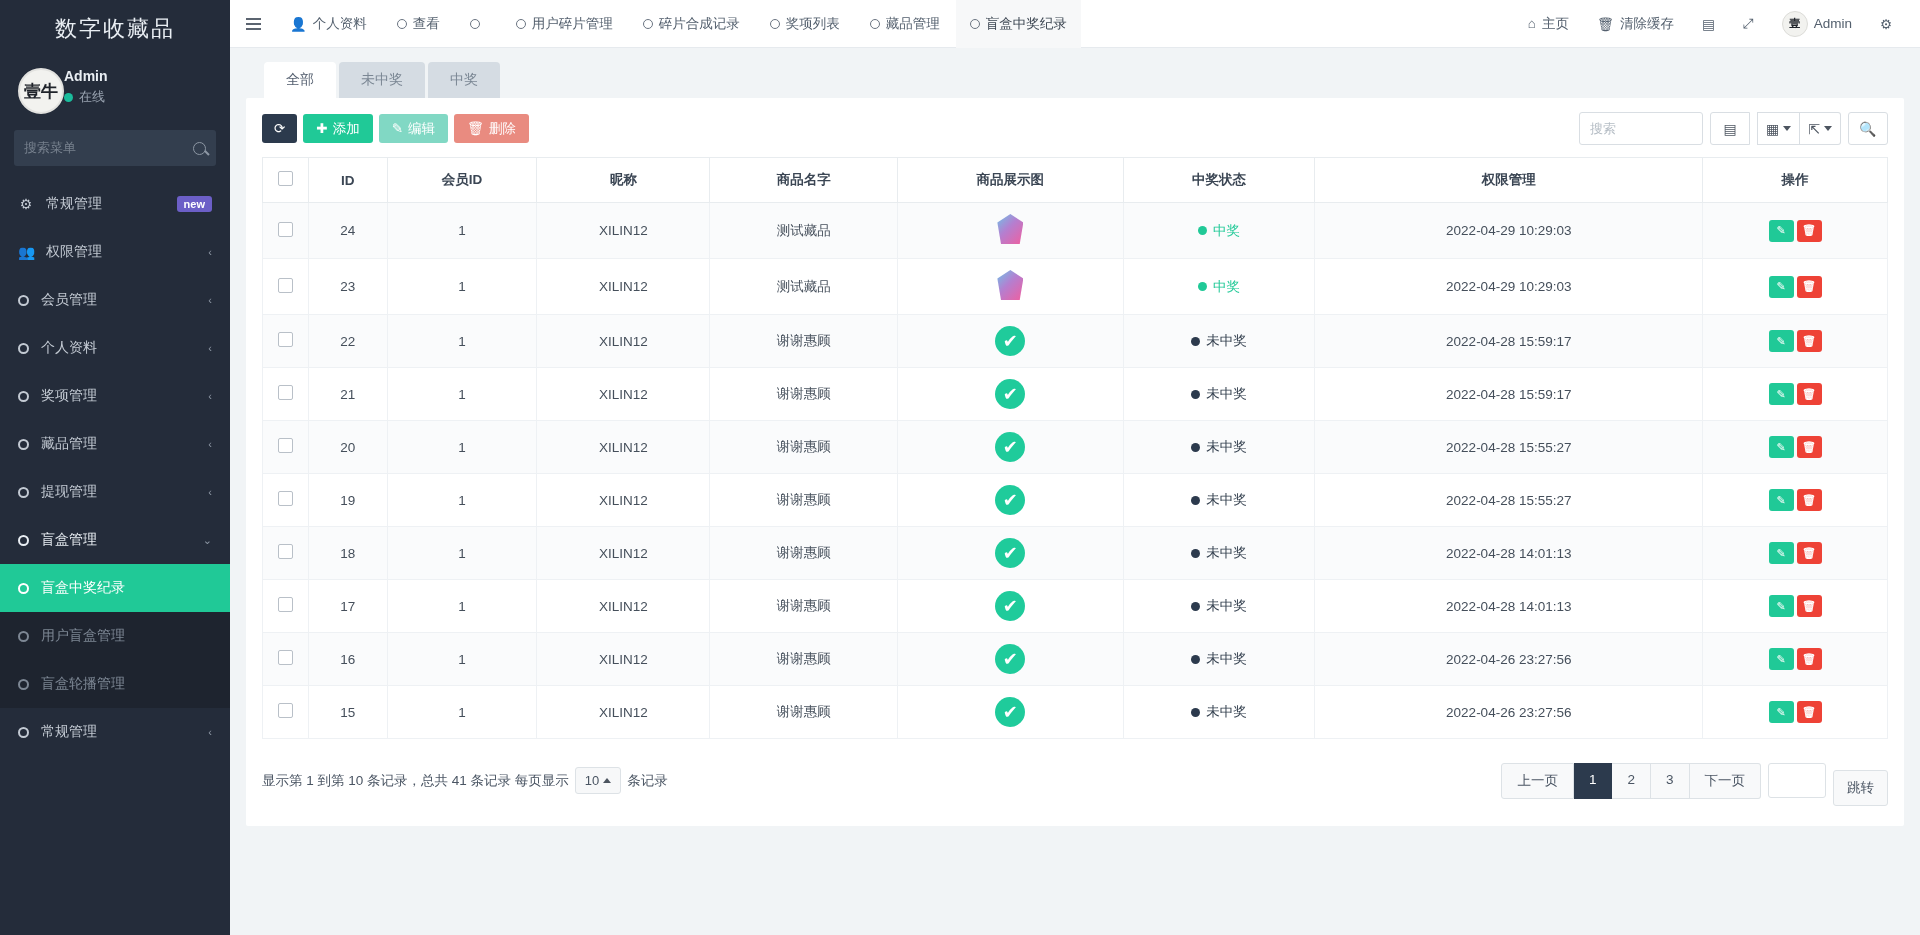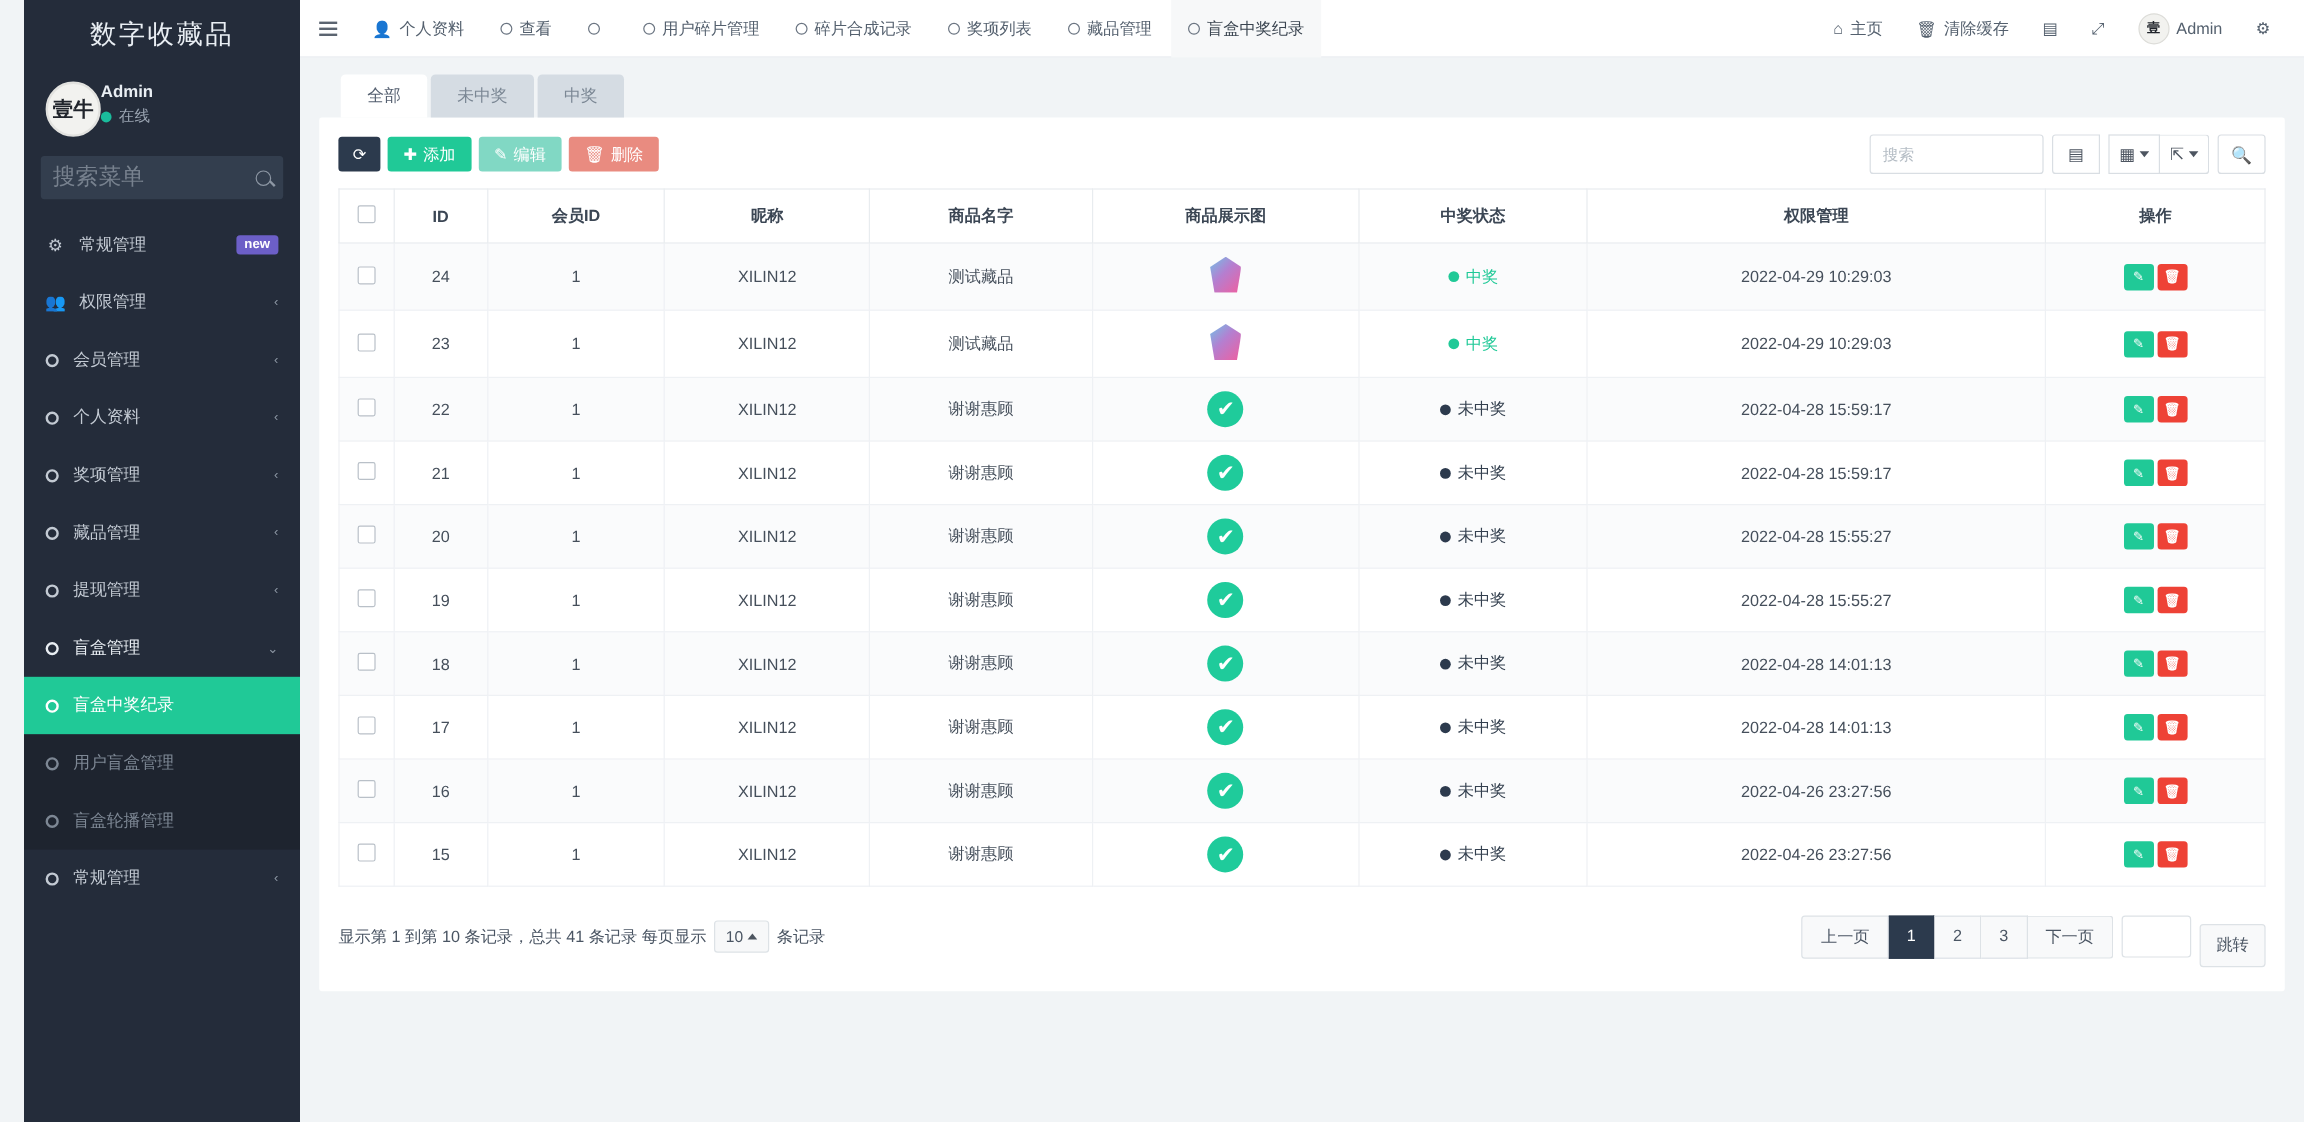--- a/index.html
+++ b/index.html
@@ -4,21 +4,21 @@
 <style>
   * { box-sizing: border-box; margin: 0; padding: 0; }
   html, body {
     width: 1920px; height: 935px;
     font-family: "Liberation Sans", "DejaVu Sans", sans-serif;
     background: #f1f4f6;
     overflow: hidden;
     font-size: 14px;
     color: #333;
   }
-  .app { display: flex; width: 1920px; height: 935px; padding-left: 20px; }
+  .app { display: flex; width: 1920px; height: 935px; }
 
   
   .sidebar {
     width: 230px; min-width: 230px; height: 935px;
     background: #242c3a;
     display: flex; flex-direction: column;
     position: relative; z-index: 5;
   }
   .brand {
     height: 58px; display: flex; align-items: center; justify-content: center;
@@ -37,22 +37,22 @@
   .user-status { color: #9aa4b1; font-size: 13px; display: flex; align-items: center; gap: 6px; }
   .dot-online { width: 9px; height: 9px; border-radius: 50%; background: #1abc9c; display: inline-block; }
 
   .search-menu {
     margin: 0 14px 14px 14px; height: 36px; background: #333e4e;
     border-radius: 3px; display: flex; align-items: center;
     padding: 0 10px; justify-content: space-between;
   }
   .search-menu input {
     background: transparent; border: none; outline: none;
-    color: #f97316; font-size: 19px; width: 140px;
-    font-family: Liberation Sans, sans-serif;
+    color: #f97316; font-size: 13px; width: 140px;
+    font-family: Liberation Mono, monospace;
   }
   .search-menu input::placeholder { color: #77818e; }
   .mag { width: 13px; height: 13px; border: 1.6px solid #8d97a4; border-radius: 50%; position: relative; }
   .mag::after { content:""; position:absolute; width:6px; height:1.6px; background:#8d97a4; transform:rotate(45deg); right:-5px; bottom:0px; }
 
   .menu { flex: 1; overflow: hidden; }
   .menu-item {
     height: 48px; display: flex; align-items: center;
     padding: 0 18px; gap: 12px; cursor: pointer;
     color: #c3cad3; font-size: 14px; position: relative;
@@ -112,21 +112,21 @@
     padding: 8px 13px; display: flex; align-items: center; gap: 5px; cursor: pointer;
     font-family: "Liberation Sans", sans-serif; line-height: 1;
   }
   .btn-dark { background: #2c3a4d; padding: 8px 12px; }
   .btn-green { background: #20c997; }
   .btn-mint { background: #81d8c4; }
   .btn-red { background: #e98b80; }
 
   .toolbar-right { display: flex; align-items: center; gap: 7px; }
   .search-input {
-    width: 145px; height: 33px; border: 1px solid #d9dee3; border-radius: 3px;
+    width: 124px; height: 33px; border: 1px solid #d9dee3; border-radius: 3px;
     padding: 0 10px; font-size: 13px; outline: none; color: #555;
     font-family: "Liberation Sans", sans-serif;
   }
   .search-input::placeholder { color: #b4bcc4; }
   .ibtn-grp { display: flex; }
   .ibtn {
     height: 33px; min-width: 40px; border: 1px solid #d9dee3; background: #fff;
     display: flex; align-items: center; justify-content: center; gap: 4px;
     cursor: pointer; font-size: 14px; color: #4d5560; padding: 0 8px;
   }

